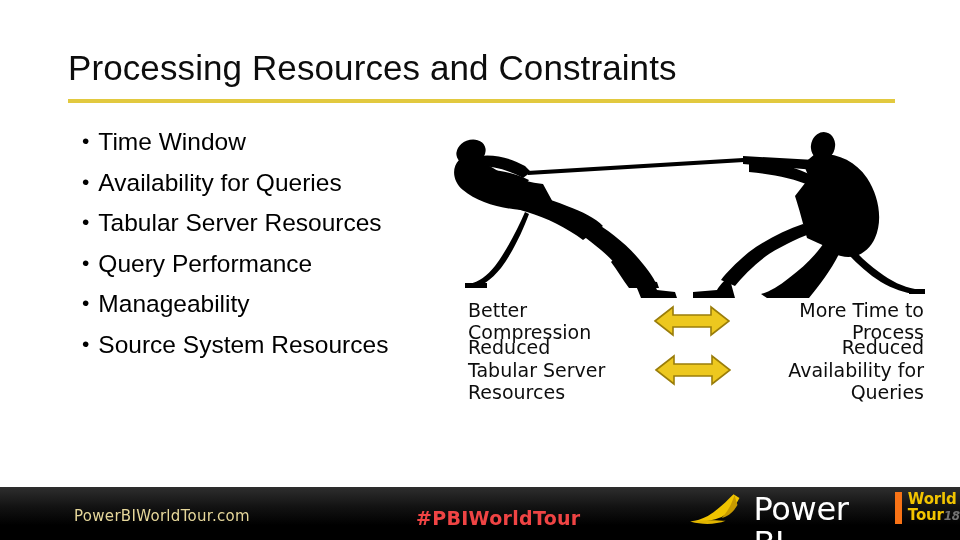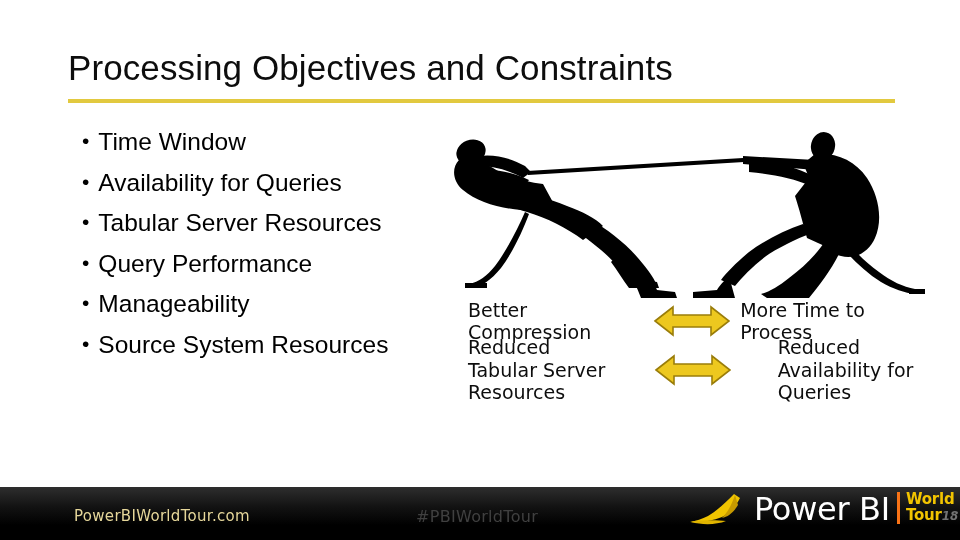--- a/index.html
+++ b/index.html
@@ -97,21 +97,21 @@
     font-family: "DejaVu Sans", sans-serif;
     font-weight: 400;
   }
   .tcell.left {
     width: 182px;
     text-align: left;
     padding-right: 4px;
   }
   .tcell.right {
     width: 188px;
-    text-align: left;
+    text-align: right;
     padding-left: 6px;
   }
   .arrowcell {
     width: 86px;
     display: flex;
     align-items: center;
     justify-content: center;
   }
   .arrowcell svg { display: block; }
 
@@ -132,25 +132,25 @@
     font-size: 15px;
     letter-spacing: 0.3px;
     color: #e6d79a;
     font-family: "DejaVu Sans", sans-serif;
     font-weight: 400;
   }
   .footer-hash {
     position: absolute;
     left: 416px;
     top: 507px;
-    font-size: 16px;
+    font-size: 19px;
     letter-spacing: 0.3px;
-    color: #404040;
-    font-family: "DejaVu Sans", sans-serif;
-    font-weight: 400;
+    color: #ef4444;
+    font-family: "DejaVu Sans", sans-serif;
+    font-weight: 700;
   }
   .logo {
     position: absolute;
     left: 688px;
     top: 492px;
     height: 44px;
     display: flex;
     align-items: flex-start;
   }
   .logo-mark {
@@ -167,21 +167,21 @@
     font-weight: 400;
     letter-spacing: -0.3px;
   }
   .logo-wt {
     margin-left: 7px;
     display: flex;
     flex-direction: column;
     justify-content: center;
     line-height: 15.5px;
     padding-left: 6px;
-    border-left: 3px solid #f97316;
+    border-left: 7px solid #f97316;
   }
   .logo-world {
     font-size: 15px;
     color: #f2c400;
     font-family: "DejaVu Sans", sans-serif;
     font-weight: bold;
     letter-spacing: -0.2px;
   }
   .logo-tourline {
     font-size: 15px;
@@ -196,21 +196,21 @@
     font-style: italic;
     font-weight: bold;
     color: #737373;
   }
 </style>
 </head>
 <body>
 
 <div class="slide">
 
-  <div class="title">Processing Objectives and Constraints</div>
+  <div class="title">Processing Resources and Constraints</div>
   <div class="title-rule"></div>
 
   <ul class="bullets">
     <li>
       <span class="dot">•</span><span>Time Window</span>
     </li>
     <li>
       <span class="dot">•</span><span>Availability for Queries</span>
     </li>
     <li>

